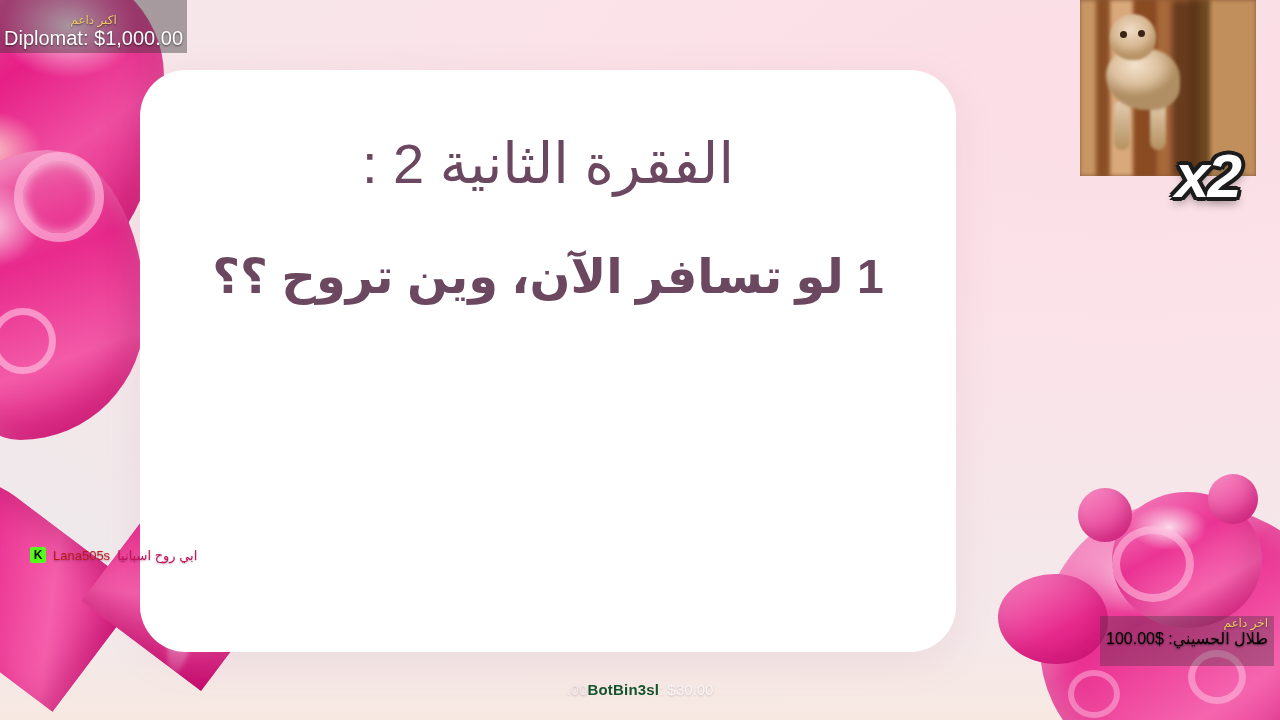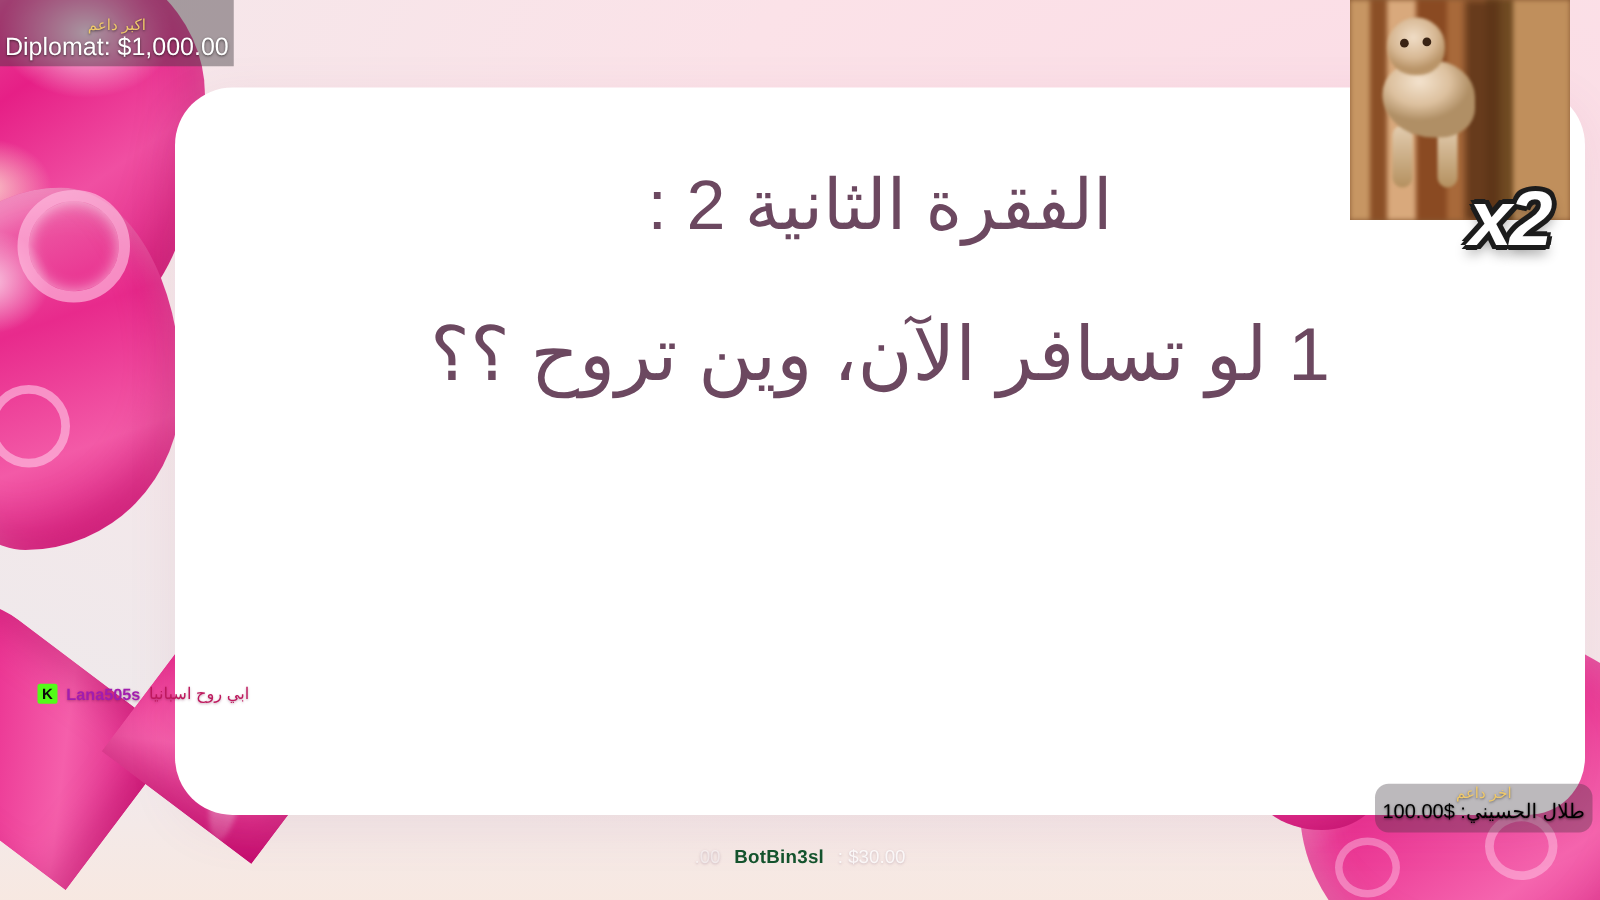--- a/index.html
+++ b/index.html
@@ -167,21 +167,21 @@
     border-radius: 52% 48% 46% 54% / 48% 52% 48% 52%;
     background: linear-gradient(150deg, #f684bf 0%, #e72b8e 60%, #d6157b 100%);
     box-shadow: inset -8px -10px 22px rgba(165,10,88,0.3);
   }
 
   
   .card {
     position: absolute;
     left: 140px;
     top: 70px;
-    width: 1128px;
+    width: 816px;
     height: 582px;
     background: #ffffff;
     border-radius: 46px;
     box-shadow: 0 10px 40px rgba(170,90,130,0.10);
   }
   .card-inner {
     position: absolute;
     left: 0; right: 0;
     top: 62px;
     display: flex;
@@ -193,22 +193,22 @@
     direction: rtl;
     font-size: 56px;
     font-weight: 400;
     color: #6c4860;
     letter-spacing: 0.5px;
     line-height: 1.15;
     white-space: nowrap;
   }
   .question-text {
     direction: rtl;
-    font-size: 60px;
-    font-weight: 400;
+    font-size: 48px;
+    font-weight: 700;
     color: #6c4860;
     line-height: 1.2;
     white-space: nowrap;
   }
 
   
   .top-supporter {
     position: absolute;
     left: 0;
     top: 0;
@@ -233,25 +233,23 @@
     white-space: nowrap;
     text-shadow: 0 1px 2px rgba(0,0,0,0.6);
   }
 
   
   .last-supporter {
     position: absolute;
     right: 6px;
     bottom: 54px;
     background: rgba(60,50,58,0.34);
-    padding: 1px 6px 7px 6px;
-    text-align: center;
+    padding: 1px 6px 18px 6px;
     line-height: 1.1;
     min-width: 128px;
-    border-radius: 11px;
   }
   .ls-label {
     display: block;
     font-size: 12px;
     color: #f0c96a;
     direction: rtl;
     text-shadow: 0 1px 2px rgba(0,0,0,0.5);
   }
   .ls-value {
     display: block;
@@ -263,23 +261,23 @@
   }
 
   
   .ticker {
     position: absolute;
     left: 0;
     right: 0;
     bottom: 22px;
     height: 26px;
     display: flex;
-    align-items: center;
+    align-items: flex-end;
     justify-content: center;
-    gap: 11px;
+    gap: 0;
     font-size: 15px;
     white-space: nowrap;
     overflow: hidden;
     margin-top: 18px;
   }
   .ticker-fade {
     color: rgba(255,255,255,0.55);
     text-shadow: 0 1px 2px rgba(120,80,110,0.35);
   }
   .ticker-name {
@@ -310,22 +308,22 @@
     width: 16px;
     height: 16px;
     background: #53fc18;
     color: #0b0b0b;
     font-weight: bold;
     font-size: 12px;
     line-height: 1;
     border-radius: 2px;
   }
   .chat-user {
-    color: #a21caf;
-    font-weight: bold;
+    color: #b91c1c;
+    font-weight: normal;
     text-shadow: 0 1px 2px rgba(110,20,70,0.45);
   }
   .chat-text {
     direction: rtl;
     color: #be185d;
     text-shadow: 0 1px 2px rgba(110,20,70,0.4);
   }
 
   
   .cam {

